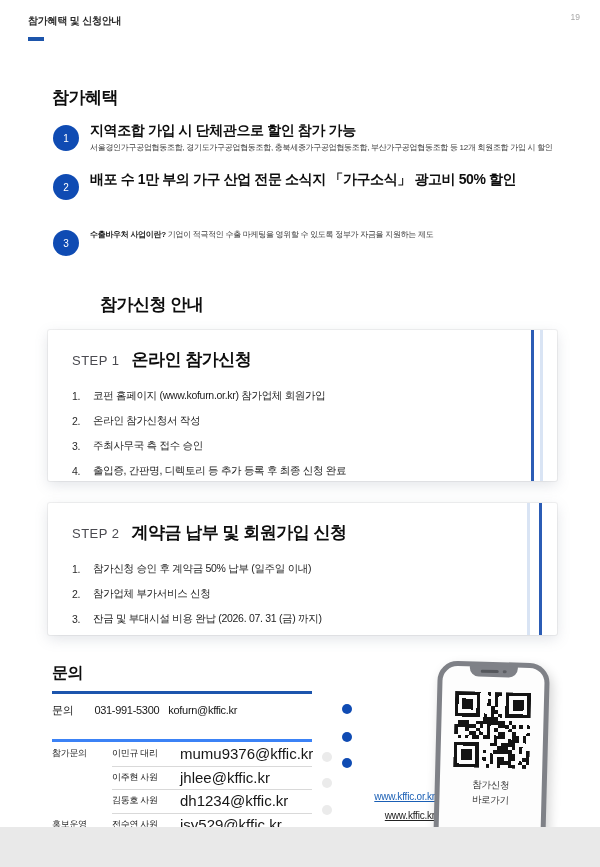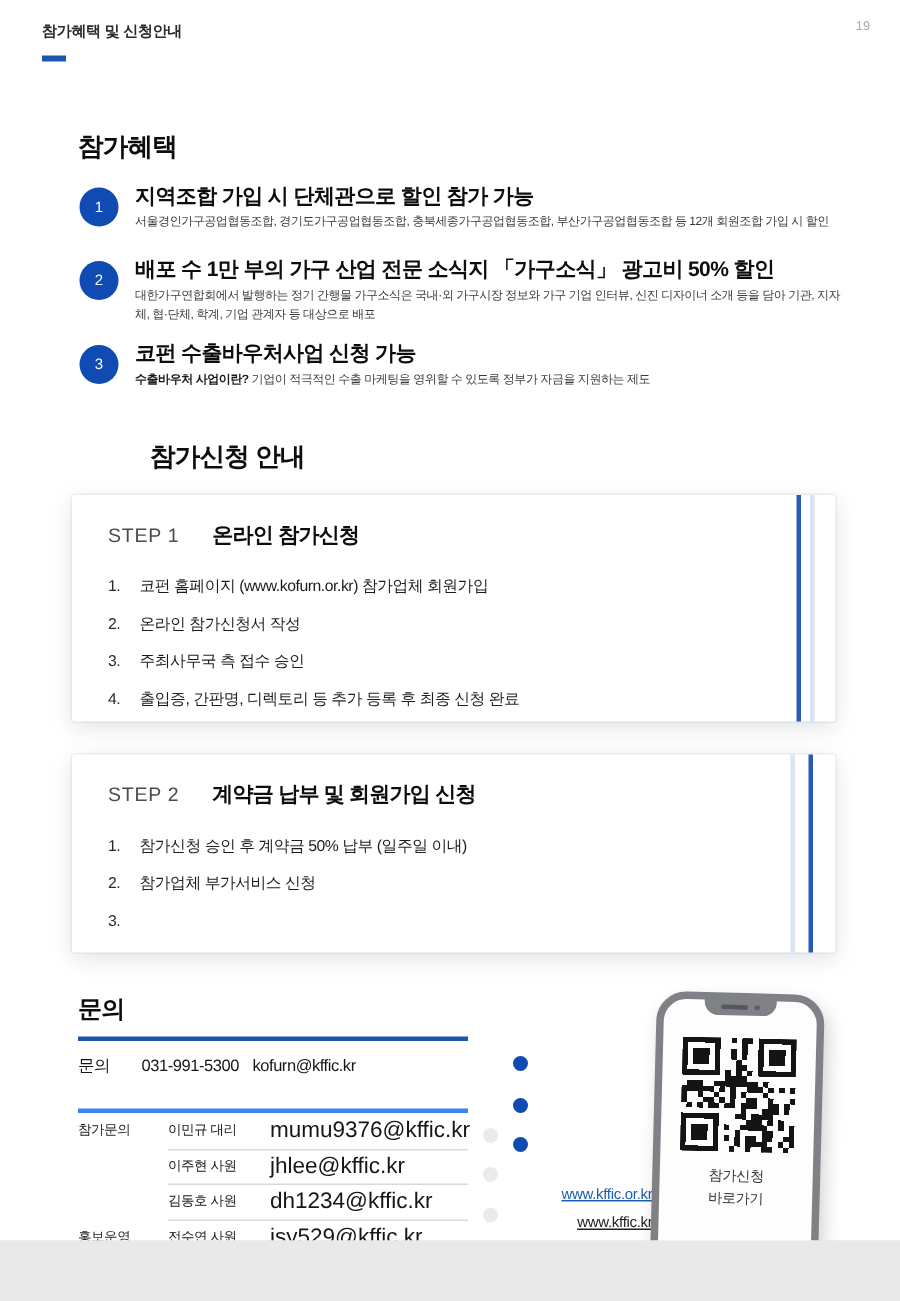--- a/index.html
+++ b/index.html
@@ -43,23 +43,23 @@
   }
   #step-card-0 { top:330px; height:151px; }
   #step-card-1 { top:503px; height:132px; }
   .stripe { position:absolute; top:0; bottom:0; width:3px; }
   .stripe-dark { background:#2b5cb5; }
   .stripe-light { background:#d9e4f4; }
   #step-card-0 .stripe-dark { left:483px; }
   #step-card-0 .stripe-light { left:492px; }
   #step-card-1 .stripe-light { left:479px; }
   #step-card-1 .stripe-dark { left:491px; }
-  .step-head { display:flex; align-items:baseline; gap:22px; margin-bottom:13px; }
+  .step-head { display:flex; align-items:baseline; gap:12px; margin-bottom:13px; }
   .step-label { font-size:13px; color:#4a4a50; letter-spacing:0.5px; }
-  .step-title { font-size:14px; font-weight:bold; color:#0d0d0d; letter-spacing:-0.5px; }
+  .step-title { font-size:17px; font-weight:bold; color:#0d0d0d; letter-spacing:-0.5px; }
   .step-list { list-style:none; }
   .step-list li { display:flex; font-size:10.5px; color:#1c1c1c; letter-spacing:-0.3px; height:24.8px; align-items:center; }
   .li-num { width:21px; flex:0 0 21px; color:#2a2a2a; }
 
   
   #h-contact { top:663px; font-size:16px; }
   .contact-underline { position:absolute; left:52px; top:691px; width:260px; height:2.5px; background:#1c55ad; }
   .contact-main { position:absolute; left:52px; top:703px; font-size:11px; color:#161616; letter-spacing:-0.3px; }
   .contact-main .cm-phone { margin-left:21px; }
   .contact-main .cm-email { margin-left:9px; }
@@ -114,28 +114,26 @@
     <div class="benefit-text">
       <div class="benefit-title">지역조합 가입 시 단체관으로 할인 참가 가능</div>
       <div class="benefit-desc">서울경인가구공업협동조합, 경기도가구공업협동조합, 충북세종가구공업협동조합, 부산가구공업협동조합 등 12개 회원조합 가입 시 할인</div>
     </div>
   </div>
 
   <div class="benefit-item" id="benefit-1">
     <div class="num-circle">2</div>
     <div class="benefit-text">
       <div class="benefit-title">배포 수 1만 부의 가구 산업 전문 소식지 「가구소식」 광고비 50% 할인</div>
-      <div class="benefit-desc">대한가구연합회에서 발행하는 정기 간행물 가구소식은 국내·외 가구시장 정보와 가구 기업 인터뷰, 신진 디자이너 소개 등을 담아 기관, 지자체, 협·단체, 학계, 기업 관계자 등 대상으로 배포</div>
     </div>
   </div>
 
   <div class="benefit-item" id="benefit-2">
     <div class="num-circle">3</div>
     <div class="benefit-text">
-      <div class="benefit-title">코펀 수출바우처사업 신청 가능</div>
       <div class="benefit-desc"><b>수출바우처 사업이란?</b><span> 기업이 적극적인 수출 마케팅을 영위할 수 있도록 정부가 자금을 지원하는 제도</span></div>
     </div>
   </div>
 
   <div class="sec-heading" id="h-apply">참가신청 안내</div>
 
   <div class="step-card" id="step-card-0">
     <div class="stripe stripe-dark"></div>
     <div class="stripe stripe-light"></div>
     <div class="step-head">
@@ -173,20 +171,21 @@
       <li>
           <span class="li-num">1.</span>
           <span>참가신청 승인 후 계약금 50% 납부 (일주일 이내)</span>
         </li>
       <li>
           <span class="li-num">2.</span>
           <span>참가업체 부가서비스 신청</span>
         </li>
       <li>
           <span class="li-num">3.</span>
+          <span>잔금 및 부대시설 비용 완납 (2026. 07. 31 (금) 까지)</span>
         </li>
     </ol>
   </div>
 
   <div class="sec-heading" id="h-contact">문의</div>
   <div class="contact-underline"></div>
 
   <div class="contact-main">
     <span>문의</span><span class="cm-phone">031-991-5300</span><span class="cm-email">kofurn@kffic.kr</span>
   </div>

